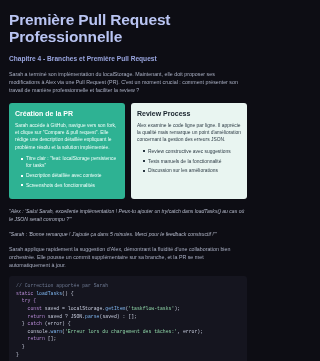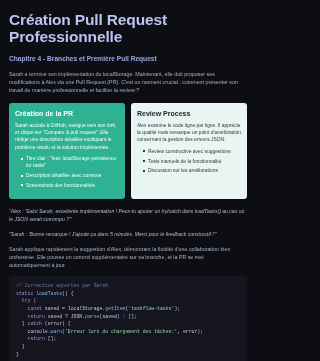--- a/index.html
+++ b/index.html
@@ -148,21 +148,21 @@
   .c-kw  { color: #b98cd8; }
   .c-fn  { color: #7fb6f0; }
   .c-str { color: #8fd6a8; }
   .c-pl  { color: #c6cbdc; }
 </style>
 </head>
 <body>
 
 <div class="page">
 
-  <h1 class="title">Création Pull Request Professionnelle</h1>
+  <h1 class="title">Première Pull Request Professionnelle</h1>
   <div class="chapter">Chapitre 4 - Branches et Première Pull Request</div>
   <p class="intro">Sarah a terminé son implémentation du localStorage. Maintenant, elle doit proposer ses modifications à Alex via une Pull Request (PR). C'est un moment crucial : comment présenter son travail de manière professionnelle et faciliter la review ?</p>
 
   <div class="cards">
     <div class="card card-green">
       <h3>Création de la PR</h3>
       <p>Sarah accède à GitHub, navigue vers son fork, et clique sur "Compare &amp; pull request". Elle rédige une description détaillée expliquant le problème résolu et la solution implémentée.</p>
       <ul>
         <li>Titre clair : "feat: localStorage persistence for tasks"</li>
         <li>Description détaillée avec contexte</li>

